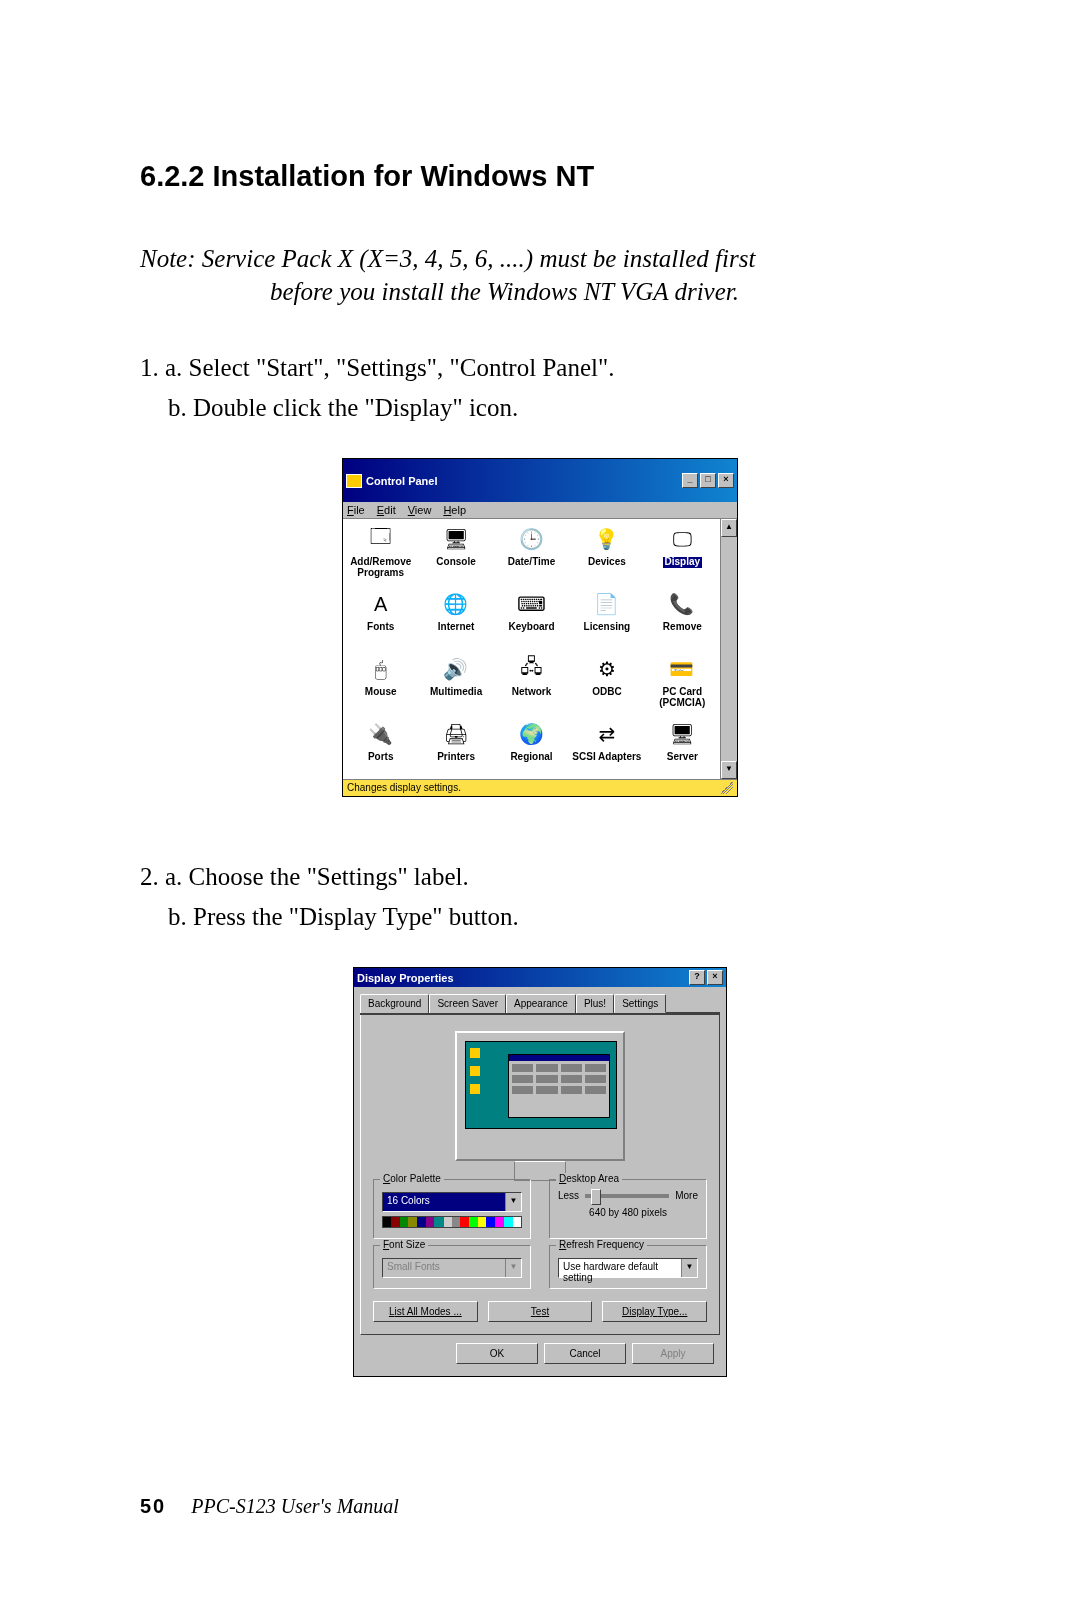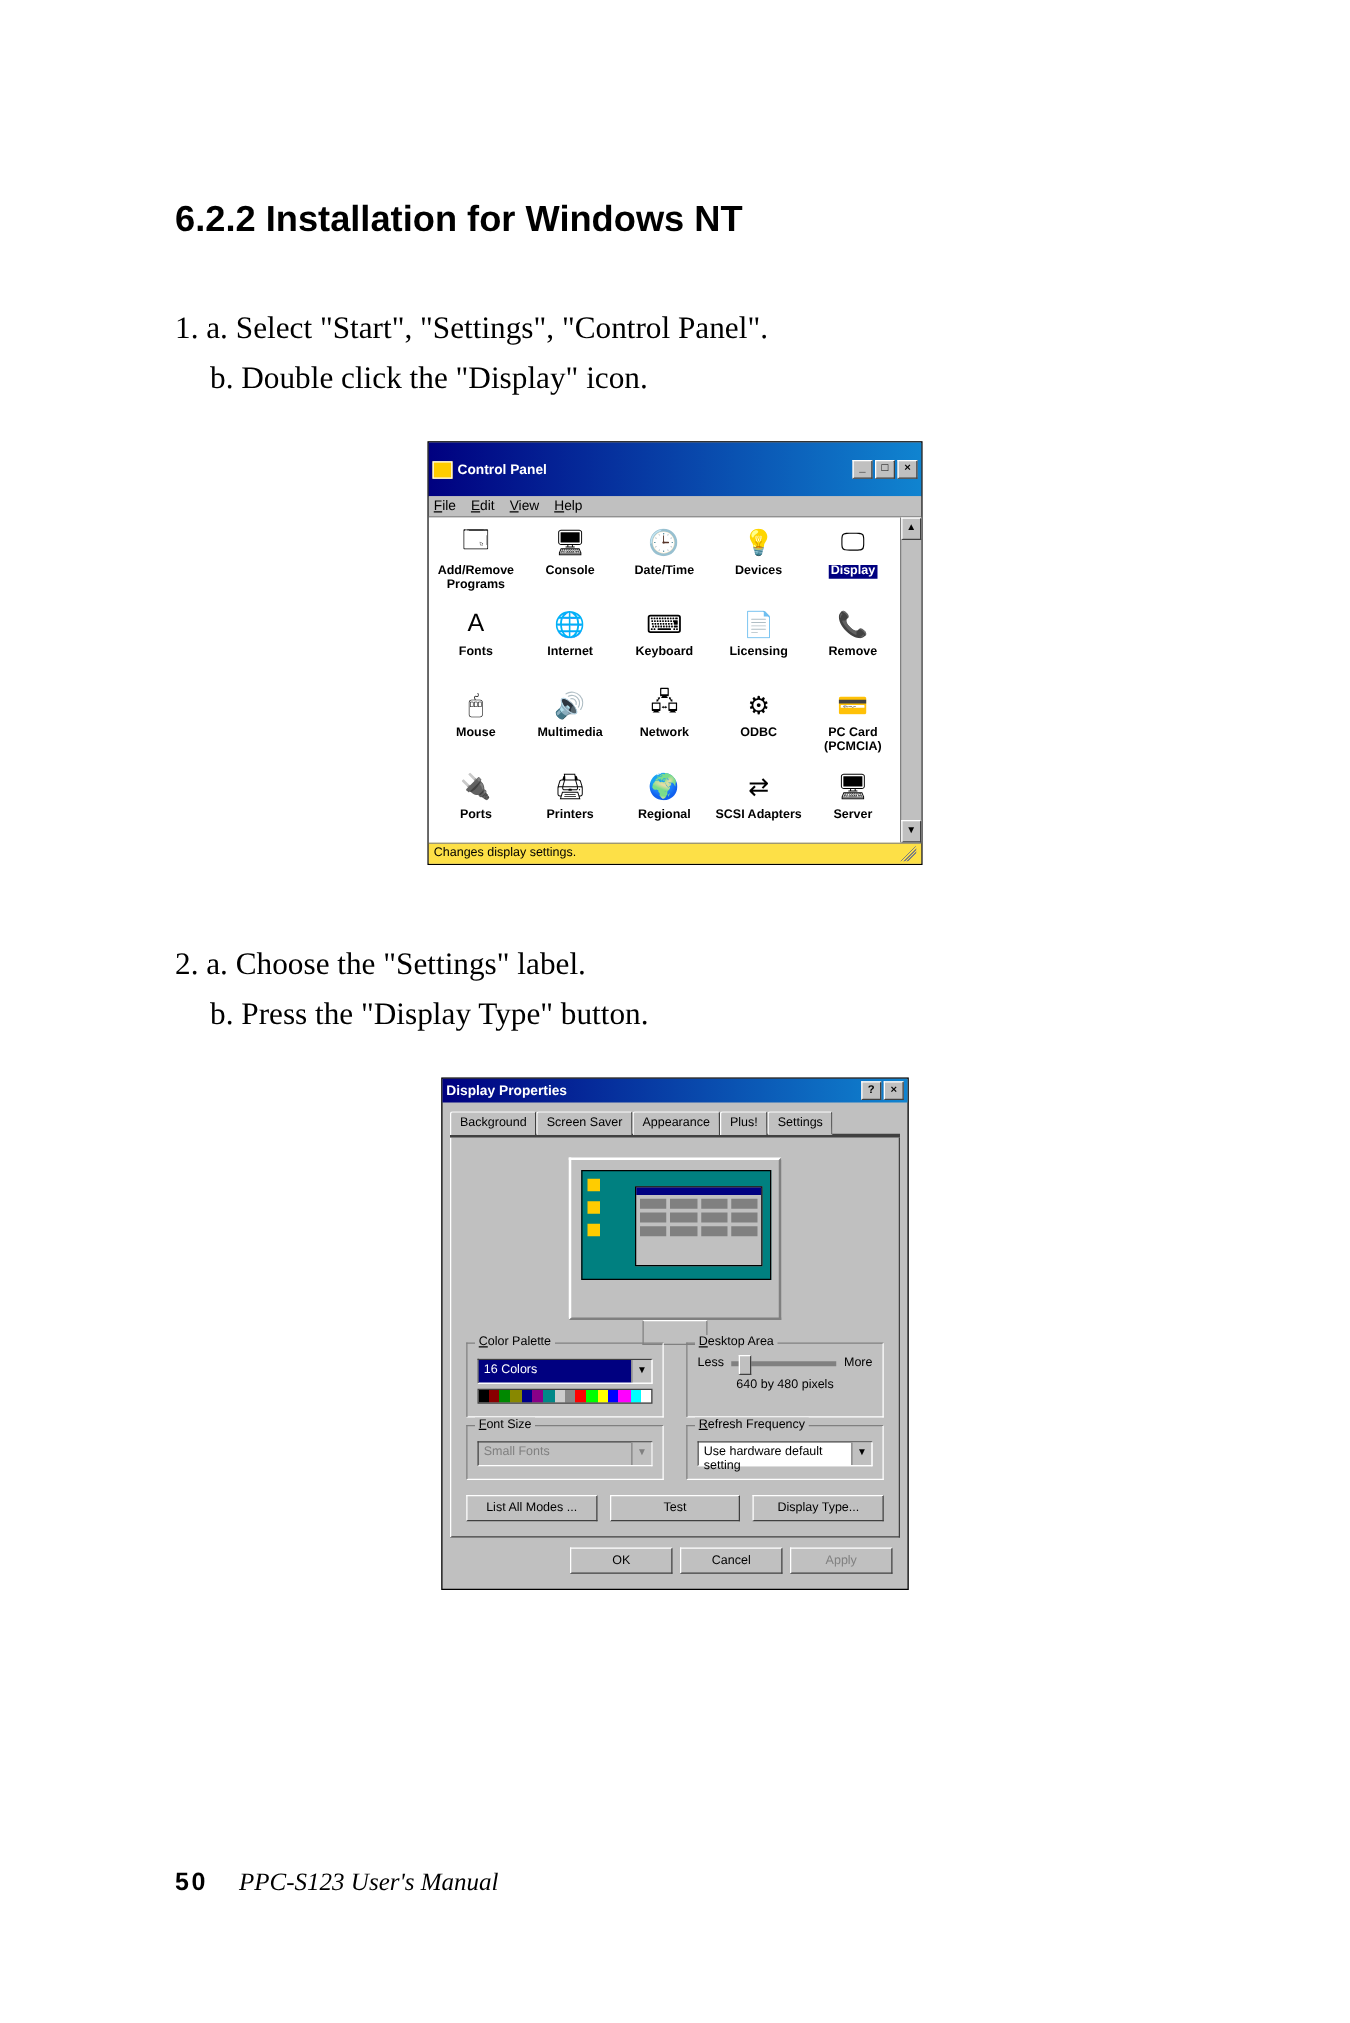--- a/index.html
+++ b/index.html
@@ -280,21 +280,21 @@
     position:relative;
   }
   .dp-slider .thumb {
     position:absolute; left:6px; top:-5px;
     width:8px; height:14px;
     background:#c0c0c0;
     border:1px solid #fff;
     border-right-color:#404040; border-bottom-color:#404040;
   }
   .dp-res-label { text-align:center; font-size:10px; margin-top:6px; }
-  .dp-btn-row { display:flex; gap:10px; margin-top:12px; justify-content:space-between; }
+  .dp-btn-row { display:flex; gap:10px; margin-top:12px; justify-content:space-between;text-decoration:underline; }
   .dp-btn {
     flex:1;
     padding:4px 6px;
     background:#c0c0c0;
     border:1px solid #fff;
     border-right-color:#404040; border-bottom-color:#404040;
     font-size:10px; text-align:center;
   }
   .dp-footer-btns {
     display:flex; justify-content:flex-end; gap:6px;
@@ -310,20 +310,24 @@
   }
   .page-footer .pn { font-weight:bold; font-family: Arial, sans-serif; letter-spacing:2px; }
   .page-footer .bk { font-style:italic; margin-left:20px; }
 </style>
 </head>
 <body>
 
 <div class="page">
   <div class="section-heading">6.2.2 Installation for Windows NT</div>
 
+  <div class="note">
+    <span>Note: Service Pack X (X=3, 4, 5,  6, ....) must be installed first</span>
+    <span class="note-line2">before you install the Windows NT VGA driver.</span>
+  </div>
 
   <div class="step">
     <span>1. a. Select "Start", "Settings", "Control Panel".</span>
     <span class="sub">b. Double click the "Display" icon.</span>
   </div>
 
   <div class="cp-shot">
     <div class="cp-title">
       <div class="cp-title-left">
         <span class="cp-title-icon"></span>

